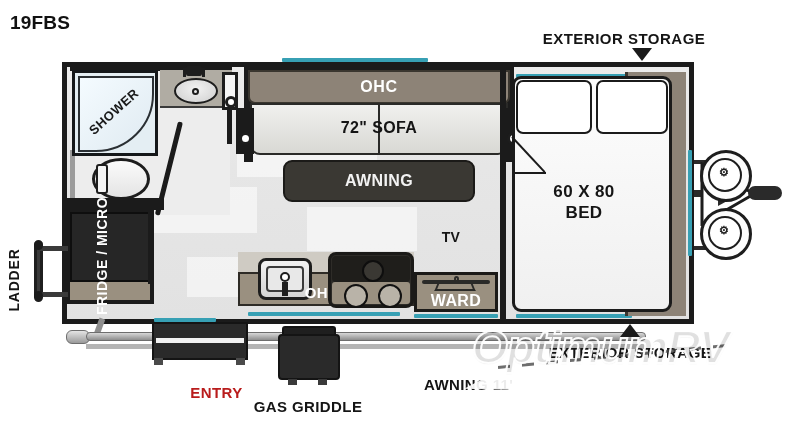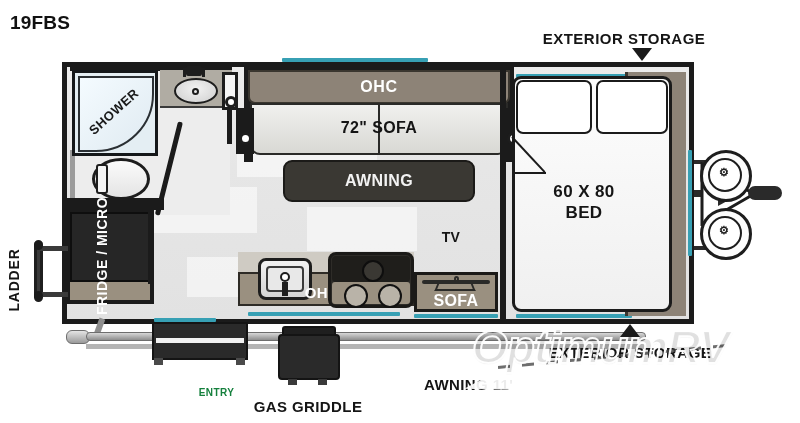--- a/index.html
+++ b/index.html
@@ -208,21 +208,21 @@
   #griddleLid{left:282px;top:326px;width:54px;height:14px;background:#1f1f1f;border:2px solid #141414;border-radius:3px;}
   #griddleFootL{left:288px;top:379px;width:9px;height:6px;background:#3a3a3a;}
   #griddleFootR{left:318px;top:379px;width:9px;height:6px;background:#3a3a3a;}
 
   
   #extTopTxt{left:624px;top:38px;font-size:15px;font-weight:700;color:#151515;transform:translate(-50%,-50%);letter-spacing:.5px;}
   #extTopArrow{left:632px;top:48px;width:0;height:0;border-left:10px solid transparent;border-right:10px solid transparent;border-top:13px solid #1b1b1b;}
   #extBotTxt{left:630px;top:352px;font-size:15px;font-weight:700;color:#151515;transform:translate(-50%,-50%);letter-spacing:.5px;}
   #extBotArrow{left:620px;top:324px;width:0;height:0;border-left:10px solid transparent;border-right:10px solid transparent;border-bottom:13px solid #1b1b1b;}
   #awningTxt{left:424px;top:376px;font-size:15px;font-weight:700;color:#151515;letter-spacing:.4px;}
-  #entryTxt{left:200px;top:392px;font-size:10px;font-weight:700;color:#15803d;transform:translate(-50%,-50%);letter-spacing:.4px;padding-left:33px;}
+  #entryTxt{left:200px;top:392px;font-size:15px;font-weight:700;color:#b91c1c;transform:translate(-50%,-50%);letter-spacing:.4px;padding-left:33px;}
   #griddleTxt{left:308px;top:406px;font-size:15px;font-weight:700;color:#151515;transform:translate(-50%,-50%);letter-spacing:.4px;}
 
   
   #wm{
     position:absolute;left:468px;top:306px;width:332px;height:90px;
     pointer-events:none;
   }
   #wmTxt{
     position:absolute;left:4px;top:14px;font-size:46px;font-weight:700;
     font-style:italic;letter-spacing:-1px;
@@ -327,21 +327,21 @@
   <div class="burner dark" style="left:362px;top:260px;width:18px;height:18px;"></div>
   <div class="burner" style="left:344px;top:284px;width:20px;height:20px;"></div>
   <div class="burner" style="left:378px;top:284px;width:20px;height:20px;"></div>
 
   <div class="lbl" id="tvTxt1">TV</div>
   <div class="abs" id="ward"></div>
   <div class="abs" id="wardRod"></div>
   <div class="abs" id="wardHangerL"></div>
   <div class="abs" id="wardHangerR"></div>
   <div class="abs" id="wardHook"></div>
-  <div class="lbl lbl-w" id="wardTxt">SOFA</div>
+  <div class="lbl lbl-w" id="wardTxt">WARD</div>
 
   <div class="abs" id="bedWallL"></div>
   <div class="abs" id="bedOhc"></div>
   <div class="abs" id="bedOhcDash"></div>
   <div class="lbl lbl-w" id="bedOhcTxt">OHC</div>
   <div class="abs" id="bedMattress"></div>
   <div class="abs" id="bedPillowL"></div>
   <div class="abs" id="bedPillowR"></div>
   <div class="abs" id="bedFoldLn1"></div>
   <div class="abs" id="bedFoldLn2"></div>

